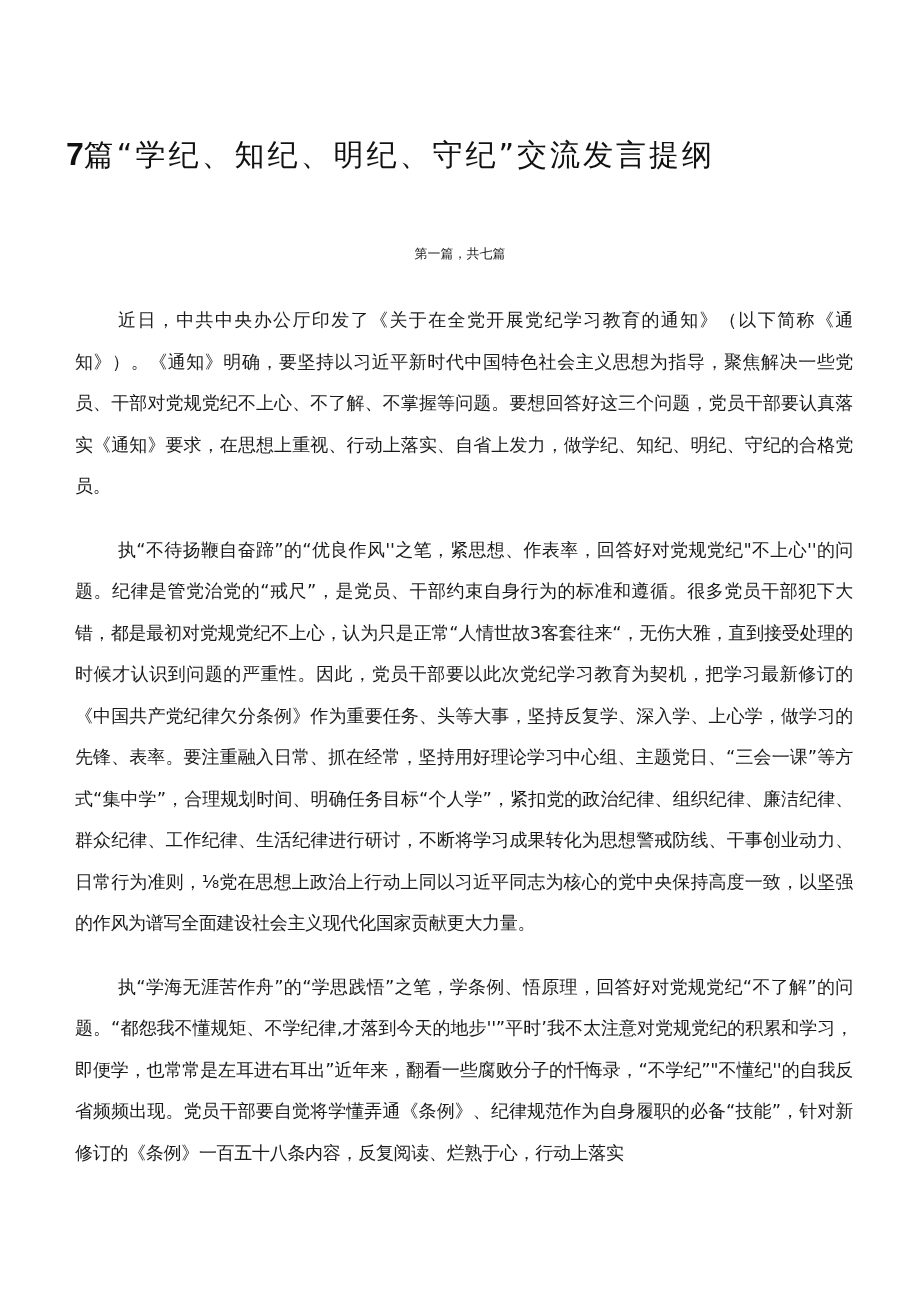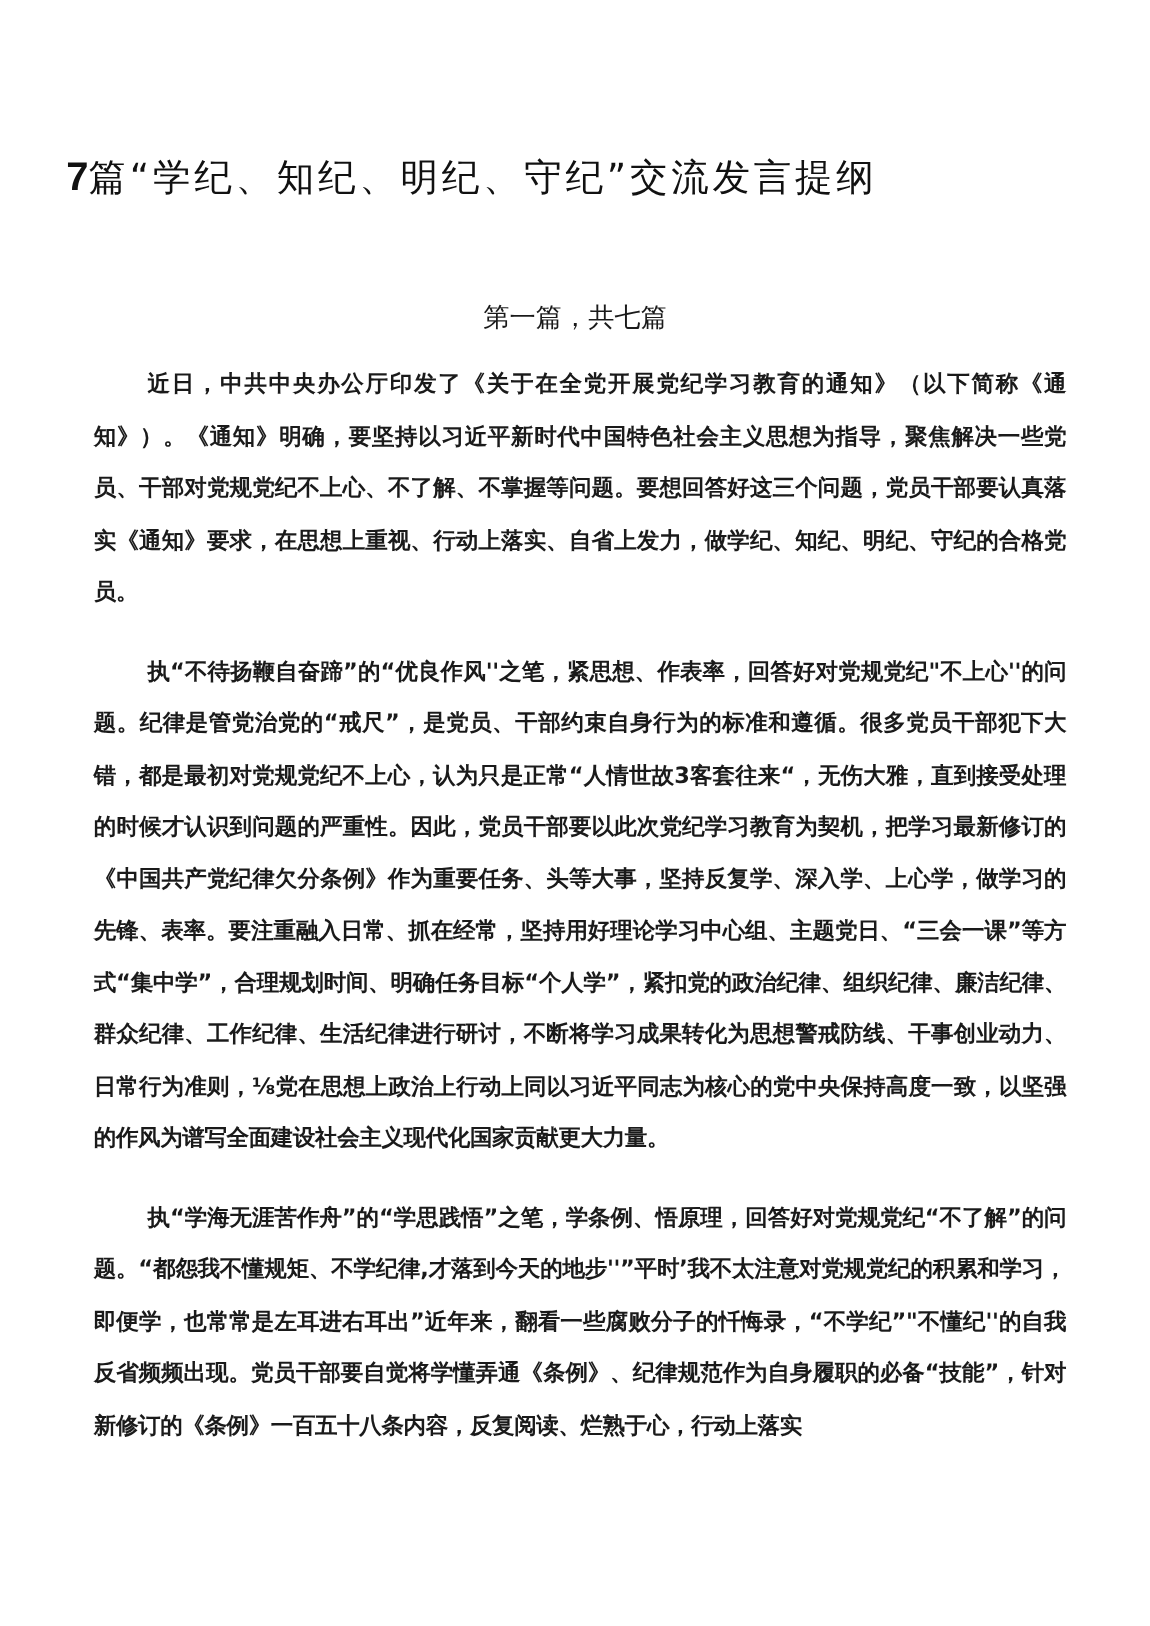--- a/index.html
+++ b/index.html
@@ -5,29 +5,29 @@
   html, body { margin: 0; padding: 0; background: #ffffff; }
   body {
     width: 920px; height: 1301px; overflow: hidden; position: relative;
     font-family: "DejaVu Sans", "Liberation Sans", sans-serif;
     color: #1a1a1a;
   }
   .page { position: absolute; left: 0; top: 0; width: 920px; height: 1301px; }
   .title {
     position: absolute; left: 0; top: 118px; width: 755px; text-align: center;
     font-size: 30px; letter-spacing: 3px; font-weight: normal; color: #111;
-    margin: 0; line-height: 46px;
+    margin: 13px; line-height: 46px;
   }
   .title .num { font-weight: bold; font-family: "Liberation Sans", sans-serif; font-size: 32px; letter-spacing: 0; }
   .subtitle {
     position: absolute; left: 0; top: 240px; width: 920px; text-align: center;
-    font-size: 21px; line-height: 28px; color: #1a1a1a; margin: 0;
+    font-size: 13px; line-height: 28px; color: #1a1a1a; margin: 0;
   }
   .body {
-    position: absolute; left: 75px; top: 287px; width: 778px; font-weight: bold;
+    position: absolute; left: 75px; top: 299px; width: 778px;
   }
   .para {
     margin: 0 0 22px 0;
     font-size: 18px; line-height: 41.5px;
     text-indent: 43px; text-align: justify;
     letter-spacing: -0.3px;
   }
 </style>
 </head>
 <body>

